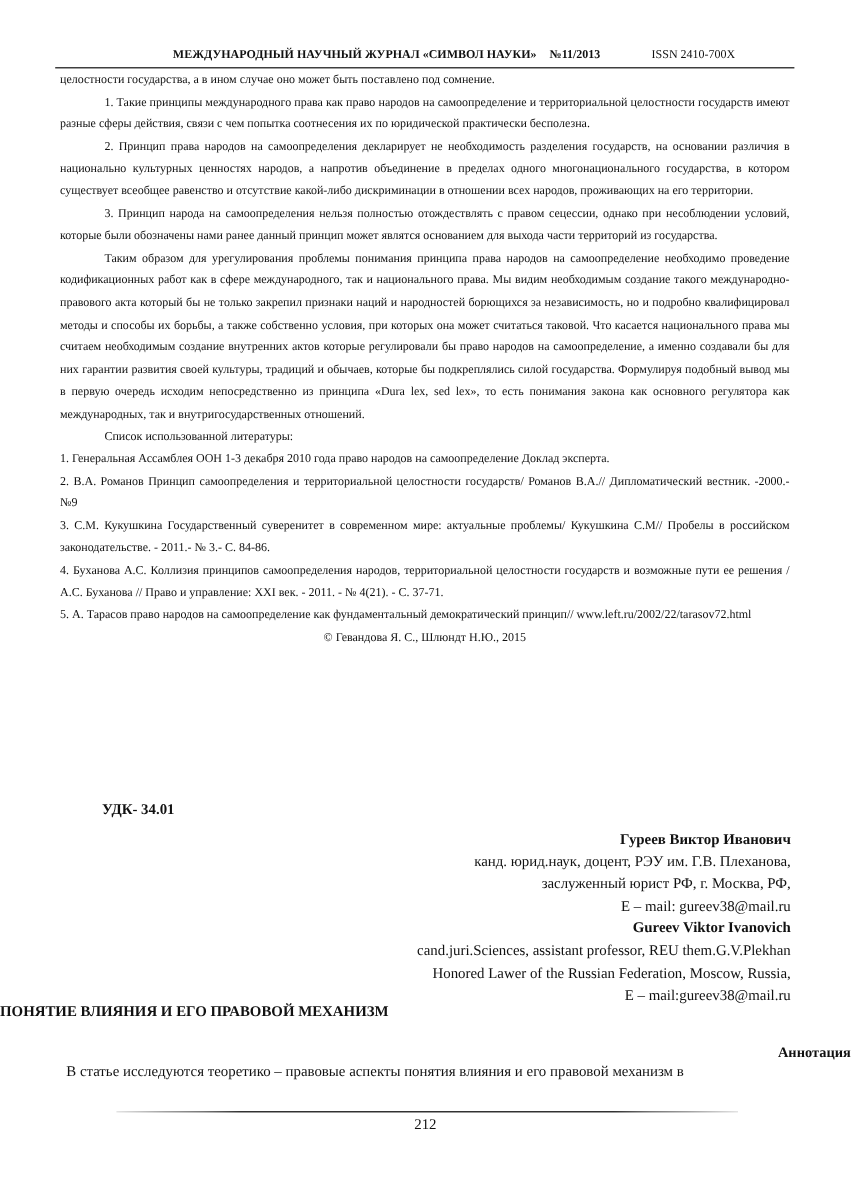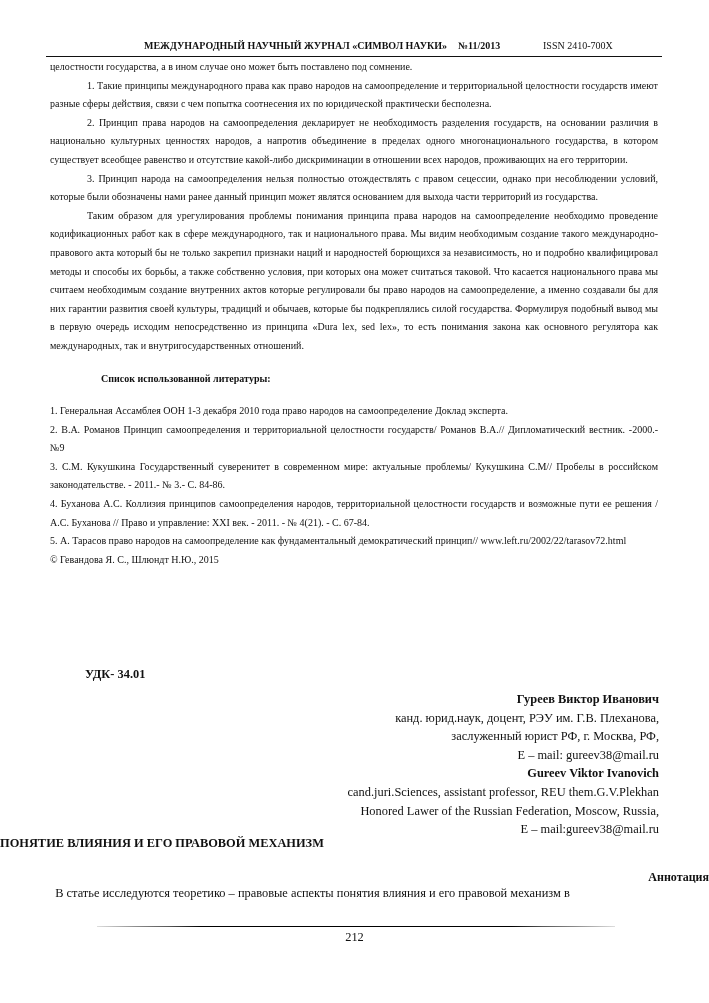--- a/index.html
+++ b/index.html
@@ -9,22 +9,22 @@
          font-size:10px; font-weight:bold; }
   .hdr span { position:absolute; top:0; white-space:nowrap; }
   .hdr .ttl { left:50px;margin-left:48px; }
   .hdr .num { left:412px; }
   .hdr .issn { left:497px; font-weight:normal; }
   .hdr-rule { position:absolute; left:46px; top:56px; width:616px; height:1px; background:#111; }
   .body { position:absolute; left:50px; top:58px; width:608px; font-size:10px; line-height:18.6px; }
   .p { margin:0; text-align:justify; }
   .ind { text-indent:37px; }
   .last { text-align-last:left; }
-  .refs-title { font-weight:bold; text-indent:37px; margin:14px; }
-  .copy { text-align:left; margin:0; }
+  .refs-title { font-weight:normal; text-indent:37px; margin:0; }
+  .copy { text-align:center; margin:0; }
   .udk { position:absolute; left:85px; top:667px; font-size:12.4px; font-weight:bold; }
   .author { position:absolute; right:50px; top:690px; text-align:right; font-size:12.4px; line-height:18.6px; }
   .author .b { font-weight:bold; }
   .art-title { position:absolute; left:0; width:709px; top:836px; font-size:12.4px; font-weight:bold; }
   .ann-title { position:absolute; left:0; width:709px; top:870px; text-align:right; font-size:12px; font-weight:bold; }
   .ann-text { position:absolute; left:0; width:625px; top:886px; text-align:center; font-size:12.4px; }
   .foot-rule { position:absolute; left:97px; top:926px; width:518px; height:1px;
     background:linear-gradient(to right,#ddd 0%,#888 8%,#555 14%,#000 20%,#000 80%,#555 86%,#888 92%,#ddd 100%); }
   .pagenum { position:absolute; left:0; width:709px; top:930px; text-align:center; font-size:12.4px; }
 </style>
@@ -41,21 +41,21 @@
 <div class="body">
   <p class="p last">целостности государства, а в ином случае оно может быть поставлено под сомнение.</p>
   <p class="p ind">1.  Такие принципы международного права как право народов на самоопределение и территориальной целостности государств имеют разные сферы действия, связи с чем попытка соотнесения их по юридической практически бесполезна.</p>
   <p class="p ind">2.  Принцип права народов на самоопределения декларирует не необходимость разделения государств, на основании различия в национально культурных ценностях народов, а напротив объединение в пределах одного многонационального государства, в котором существует всеобщее равенство и отсутствие какой-либо дискриминации в отношении всех народов, проживающих на его территории.</p>
   <p class="p ind">3.  Принцип народа на самоопределения нельзя полностью отождествлять с правом сецессии, однако при несоблюдении условий, которые были обозначены нами ранее данный принцип может являтся основанием для выхода части территорий из государства.</p>
   <p class="p ind">Таким образом для урегулирования проблемы понимания принципа права народов на самоопределение необходимо проведение кодификационных работ как в сфере международного, так и национального права. Мы видим необходимым создание такого международно-правового акта который бы не только закрепил признаки наций и народностей борющихся за независимость, но и подробно квалифицировал методы и способы их борьбы, а также собственно условия, при которых она может считаться таковой. Что касается национального права мы считаем необходимым создание внутренних актов которые регулировали бы право народов на самоопределение, а именно создавали бы для них гарантии развития своей культуры, традиций и обычаев, которые бы подкреплялись силой государства. Формулируя подобный вывод мы в первую очередь исходим непосредственно из принципа «Dura lex, sed lex», то есть понимания закона как основного регулятора как международных, так и внутригосударственных отношений.</p>
   <p class="refs-title">Список использованной литературы:</p>
   <p class="p">1.  Генеральная Ассамблея ООН 1-3 декабря 2010 года право народов на самоопределение Доклад эксперта.</p>
   <p class="p">2. В.А. Романов Принцип самоопределения и территориальной целостности государств/ Романов В.А.// Дипломатический вестник. -2000.- №9</p>
   <p class="p">3.  С.М. Кукушкина Государственный суверенитет в современном мире: актуальные проблемы/ Кукушкина С.М// Пробелы в российском законодательстве. - 2011.- № 3.- С. 84-86.</p>
-  <p class="p">4.  Буханова А.С. Коллизия принципов самоопределения народов, территориальной целостности государств и возможные пути ее решения / А.С. Буханова // Право и управление: XXI век. - 2011. - № 4(21). - С. 67-84.</p>
+  <p class="p">4.  Буханова А.С. Коллизия принципов самоопределения народов, территориальной целостности государств и возможные пути ее решения / А.С. Буханова // Право и управление: XXI век. - 2011. - № 4(21). - С. 37-71.</p>
   <p class="p">5. А. Тарасов право народов на самоопределение как фундаментальный демократический принцип// www.left.ru/2002/22/tarasov72.html</p>
   <p class="copy">© Гевандова Я. С., Шлюндт Н.Ю., 2015</p>
 </div>
 
 <div class="udk">УДК- 34.01</div>
 
 <div class="author">
   <div class="b">Гуреев Виктор Иванович</div>
   <div>канд. юрид.наук, доцент,  РЭУ им. Г.В. Плеханова,</div>
   <div>заслуженный юрист РФ, г. Москва, РФ,</div>

